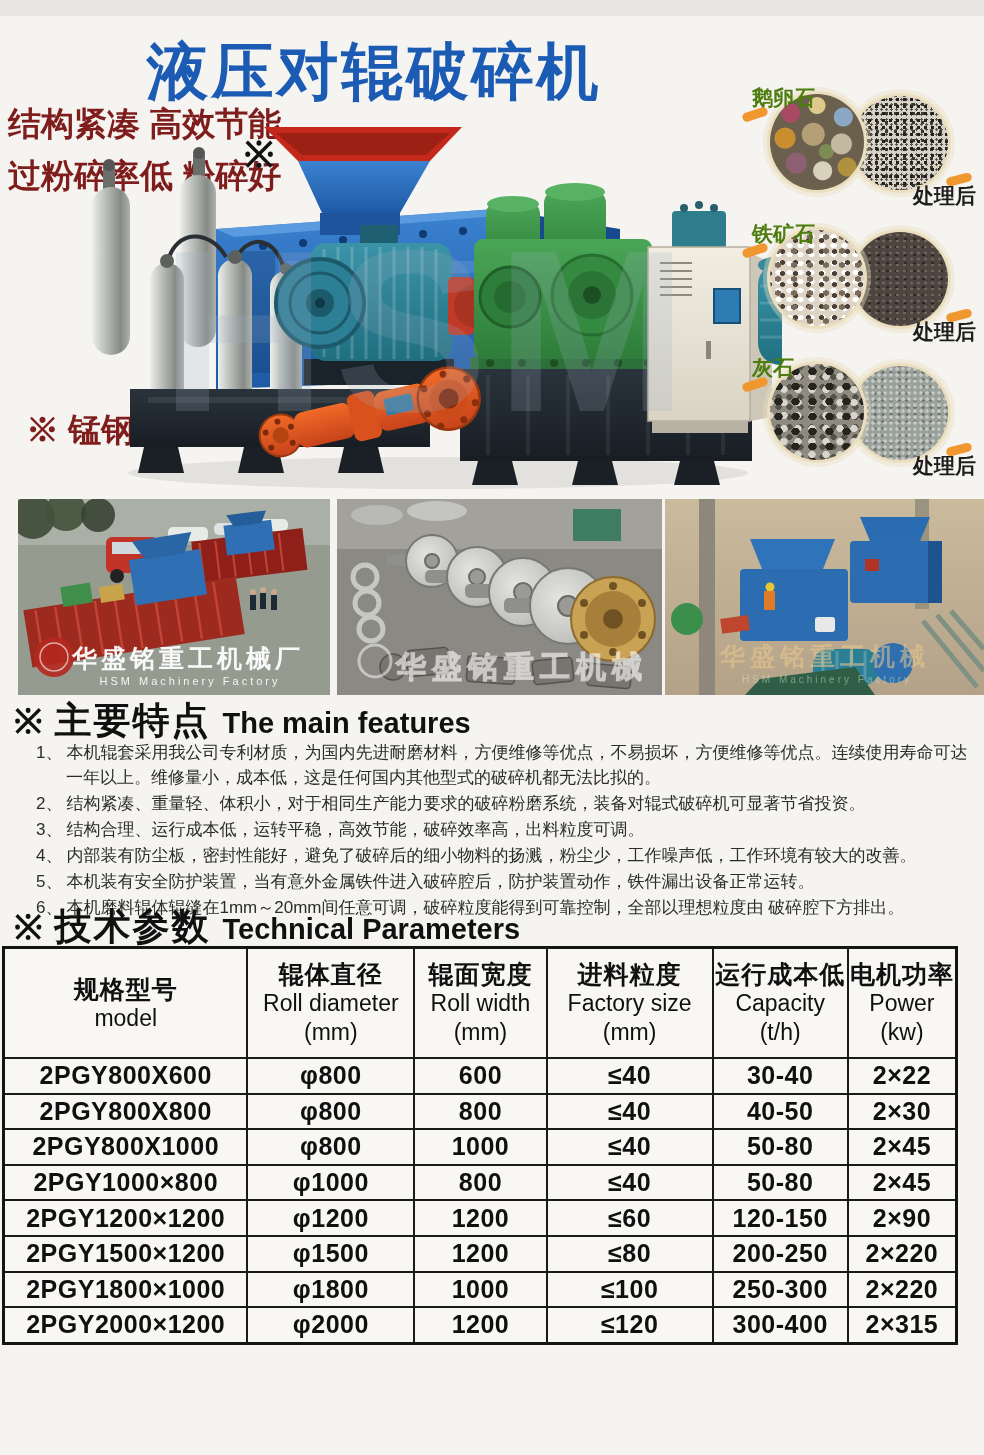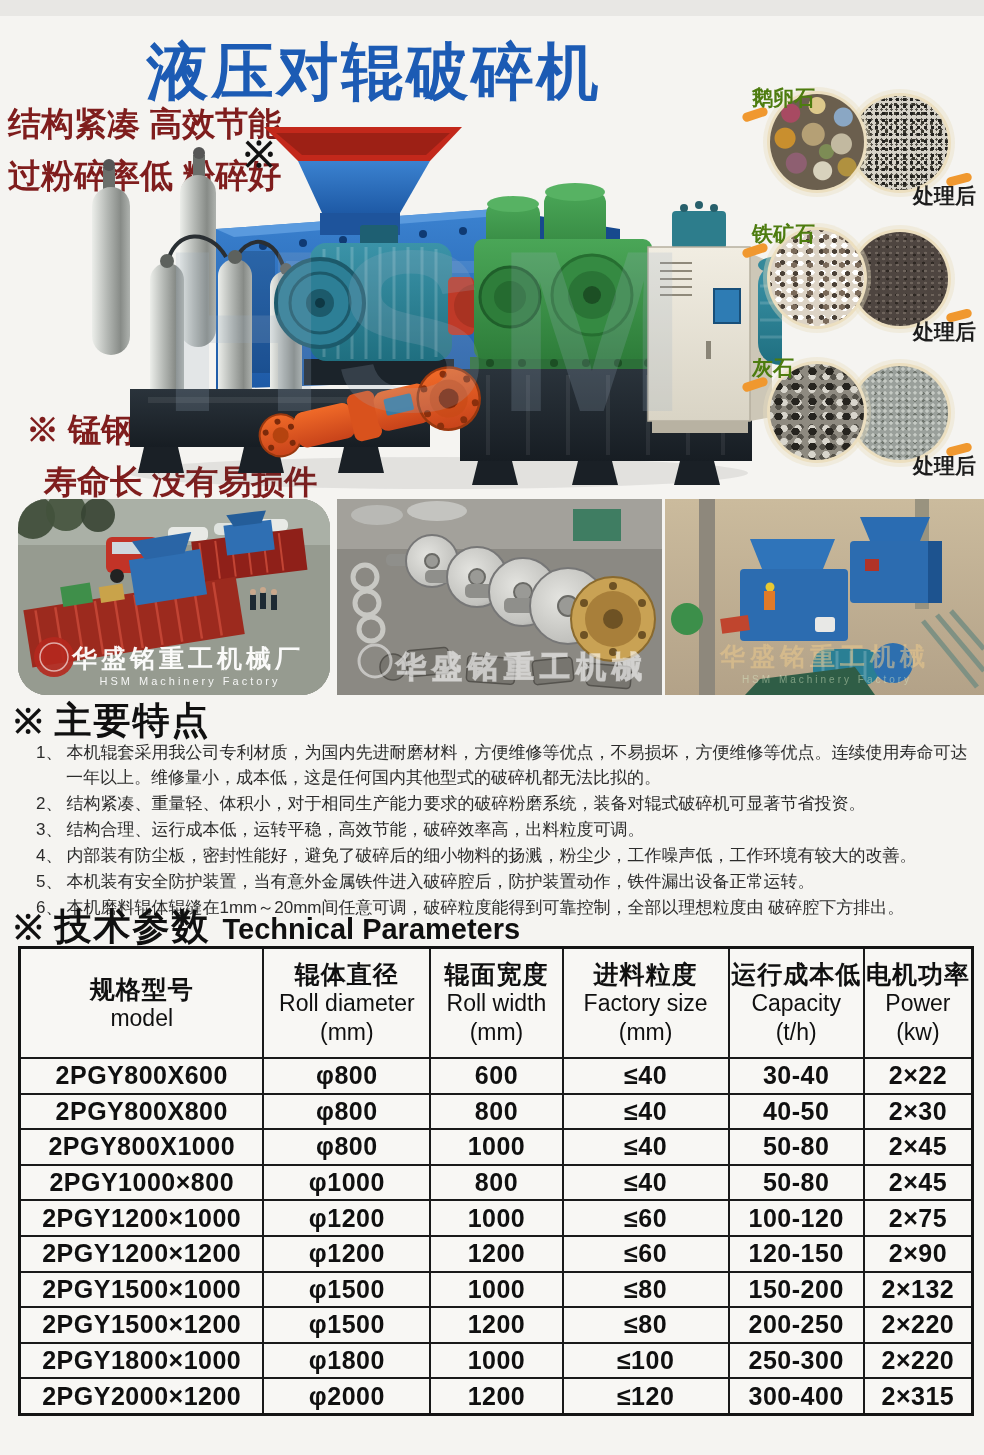--- a/index.html
+++ b/index.html
@@ -62,59 +62,58 @@
     radial-gradient(#55524a 3px,transparent 3.3px);
     background-size:17px 15px,14px 13px,11px 10px;background-position:0 0,7px 6px,3px 8px;}
   .tex-limepowder{background-color:#9aa09b;background-image:
     radial-gradient(#c5cac4 1.5px,transparent 1.8px),
     radial-gradient(#70766f 1.5px,transparent 1.8px);
     background-size:6px 6px,8px 7px;background-position:0 0,3px 3px;}
 
   
   .photo{position:absolute;top:483px;height:196px;overflow:hidden;background:#8d8d88;}
   .photo svg{display:block;width:100%;height:100%;}
-  .photo-1{left:18px;width:312px;border-radius:29px;}
+  .photo-1{left:18px;width:312px;}
   .photo-2{left:337px;width:325px;}
   .photo-3{left:665px;width:319px;}
 
   
   .sec-heading{position:absolute;display:flex;align-items:baseline;gap:12px;color:#101010;z-index:2;}
   .sec-marker{font-size:34px;font-weight:900;}
   .sec-cn{font-size:37px;font-weight:900;letter-spacing:2px;}
   .sec-en{font-size:29px;font-weight:800;}
   .features-heading{left:14px;top:680px;}
   .tech-heading{left:14px;top:886px;}
 
   
   .features-list{position:absolute;left:36px;top:724px;width:936px;z-index:2;}
   .feat-item{padding-left:30px;text-indent:-30px;font-size:17px;line-height:25px;
     color:#2c2c2c;margin-bottom:1px;}
   .feat-num{padding-right:4px;}
 
   
-  .params-table{position:absolute;left:18px;top:930px;width:956px;z-index:2;
+  .params-table{position:absolute;left:2px;top:930px;width:956px;z-index:2;
     border-collapse:collapse;table-layout:fixed;background:#f8f7f4;border:3px solid #141414;}
   .params-table th,.params-table td{border:2.5px solid #1a1a1a;text-align:center;
     vertical-align:middle;color:#101010;padding:0;}
   .params-table thead th{height:108px;}
   .th-cn{display:block;font-size:25px;font-weight:800;line-height:30px;letter-spacing:1px;}
   .th-en{display:block;font-size:23px;font-weight:500;line-height:29px;}
   .th-unit{display:block;font-size:23px;font-weight:500;line-height:29px;}
   .params-table tbody td{height:33.6px;font-size:25px;font-weight:700;letter-spacing:0.5px;}
 </style>
 </head>
 <body>
 
 <div class="page">
 
   <div class="page-title">液压对辊破碎机</div>
   <div class="slogan slogan-1">结构紧凑 高效节能</div>
   <div class="slogan slogan-2">过粉碎率低 粉碎好</div>
   <div class="slogan mid-slogan-1">※ 锰钢辊皮加厚</div>
-  <div class="slogan mid-slogan-2">寿命长 没有易损件</div>
 
   <svg class="hero" viewBox="0 0 724 385">
     <defs>
       <linearGradient id="gCyl" x1="0" y1="0" x2="1" y2="0">
         <stop offset="0" stop-color="#eceeea"></stop>
           <stop offset="0.4" stop-color="#b4b8b4"></stop>
         <stop offset="0.75" stop-color="#878b87"></stop>
           <stop offset="1" stop-color="#aeb2ae"></stop>
       </linearGradient>
       <linearGradient id="gBlue" x1="0" y1="0" x2="0" y2="1">
@@ -514,20 +513,21 @@
         <line x1="286" y1="112" x2="319" y2="150"></line>
       </g>
       <text x="160" y="166" text-anchor="middle" font-size="25" font-weight="bold" letter-spacing="5" fill="rgba(235,200,140,0.55)">华盛铭重工机械</text>
       <text x="162" y="184" text-anchor="middle" font-size="10" letter-spacing="3" fill="rgba(220,235,200,0.45)">HSM Machinery Factory</text>
     </svg>
   </div>
 
   <div class="sec-heading features-heading">
     <span class="sec-marker">※</span>
     <span class="sec-cn">主要特点</span>
+    <span class="sec-en">The main features</span>
   </div>
 
   <div class="features-list">
 
       <div class="feat-item"><span class="feat-num">1、</span><span class="feat-text">本机辊套采用我公司专利材质，为国内先进耐磨材料，方便维修等优点，不易损坏，方便维修等优点。连续使用寿命可达一年以上。维修量小，成本低，这是任何国内其他型式的破碎机都无法比拟的。</span></div>
 
       <div class="feat-item"><span class="feat-num">2、</span><span class="feat-text">结构紧凑、重量轻、体积小，对于相同生产能力要求的破碎粉磨系统，装备对辊式破碎机可显著节省投资。</span></div>
 
       <div class="feat-item"><span class="feat-num">3、</span><span class="feat-text">结构合理、运行成本低，运转平稳，高效节能，破碎效率高，出料粒度可调。</span></div>
 
@@ -620,46 +620,30 @@
         <tr>
           <td>2PGY1000×800</td>
           <td>φ1000</td>
           <td>800</td>
           <td>≤40</td>
           <td>50-80</td>
           <td>2×45</td>
         </tr>
 
 
-        <tr>
-          <td>2PGY1200×1000</td>
-          <td>φ1200</td>
-          <td>1000</td>
-          <td>≤60</td>
-          <td>100-120</td>
-          <td>2×75</td>
-        </tr>
 
         <tr>
           <td>2PGY1200×1200</td>
           <td>φ1200</td>
           <td>1200</td>
           <td>≤60</td>
           <td>120-150</td>
           <td>2×90</td>
         </tr>
 
-        <tr>
-          <td>2PGY1500×1000</td>
-          <td>φ1500</td>
-          <td>1000</td>
-          <td>≤80</td>
-          <td>150-200</td>
-          <td>2×132</td>
-        </tr>
 
         <tr>
           <td>2PGY1500×1200</td>
           <td>φ1500</td>
           <td>1200</td>
           <td>≤80</td>
           <td>200-250</td>
           <td>2×220</td>
         </tr>
 

